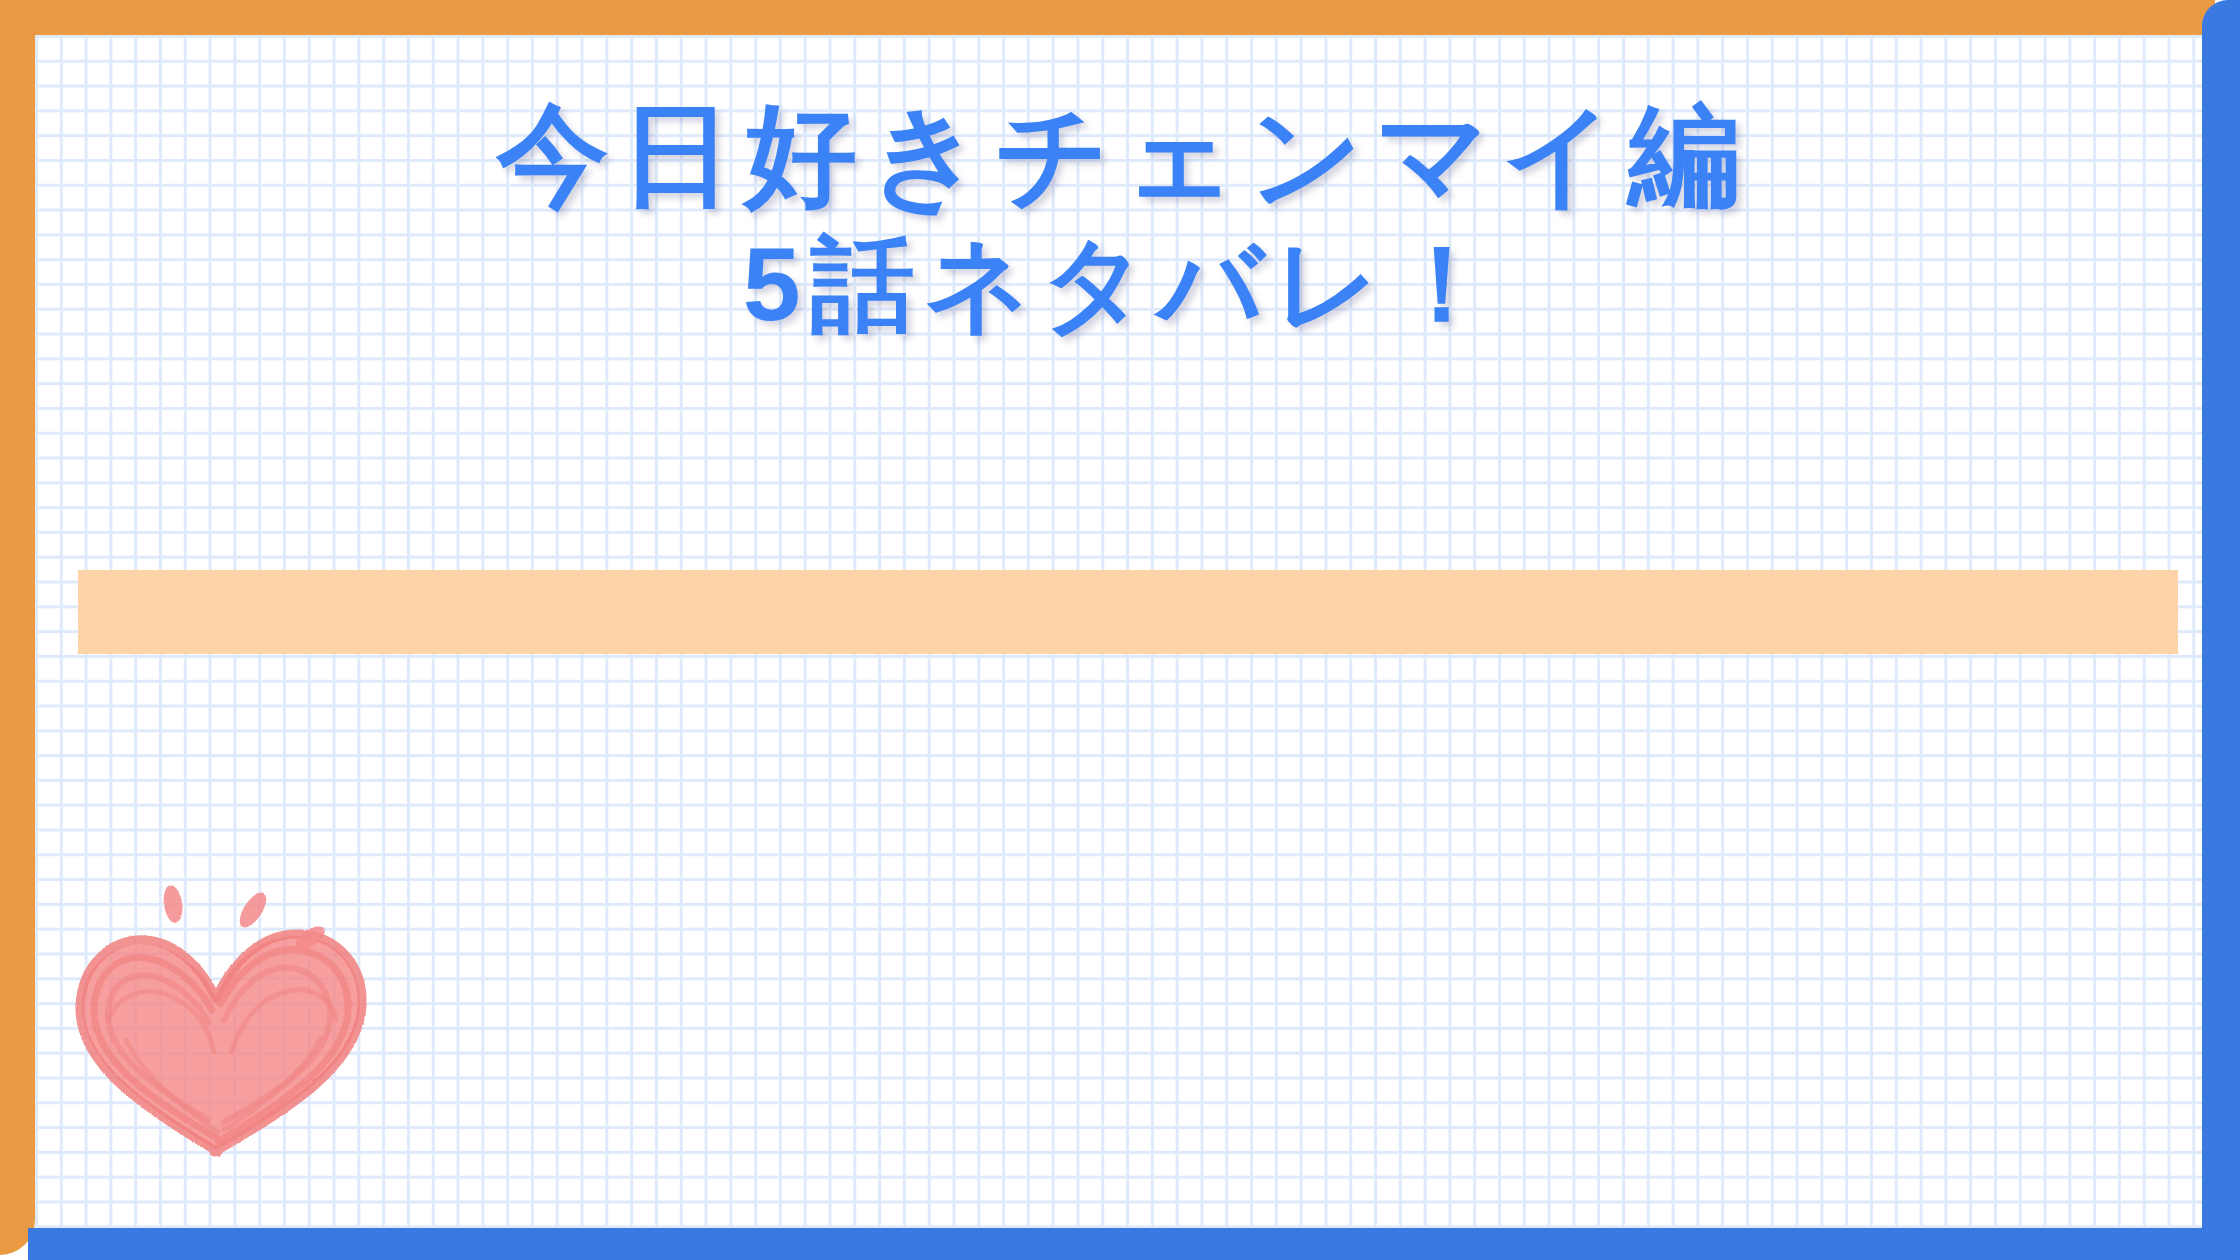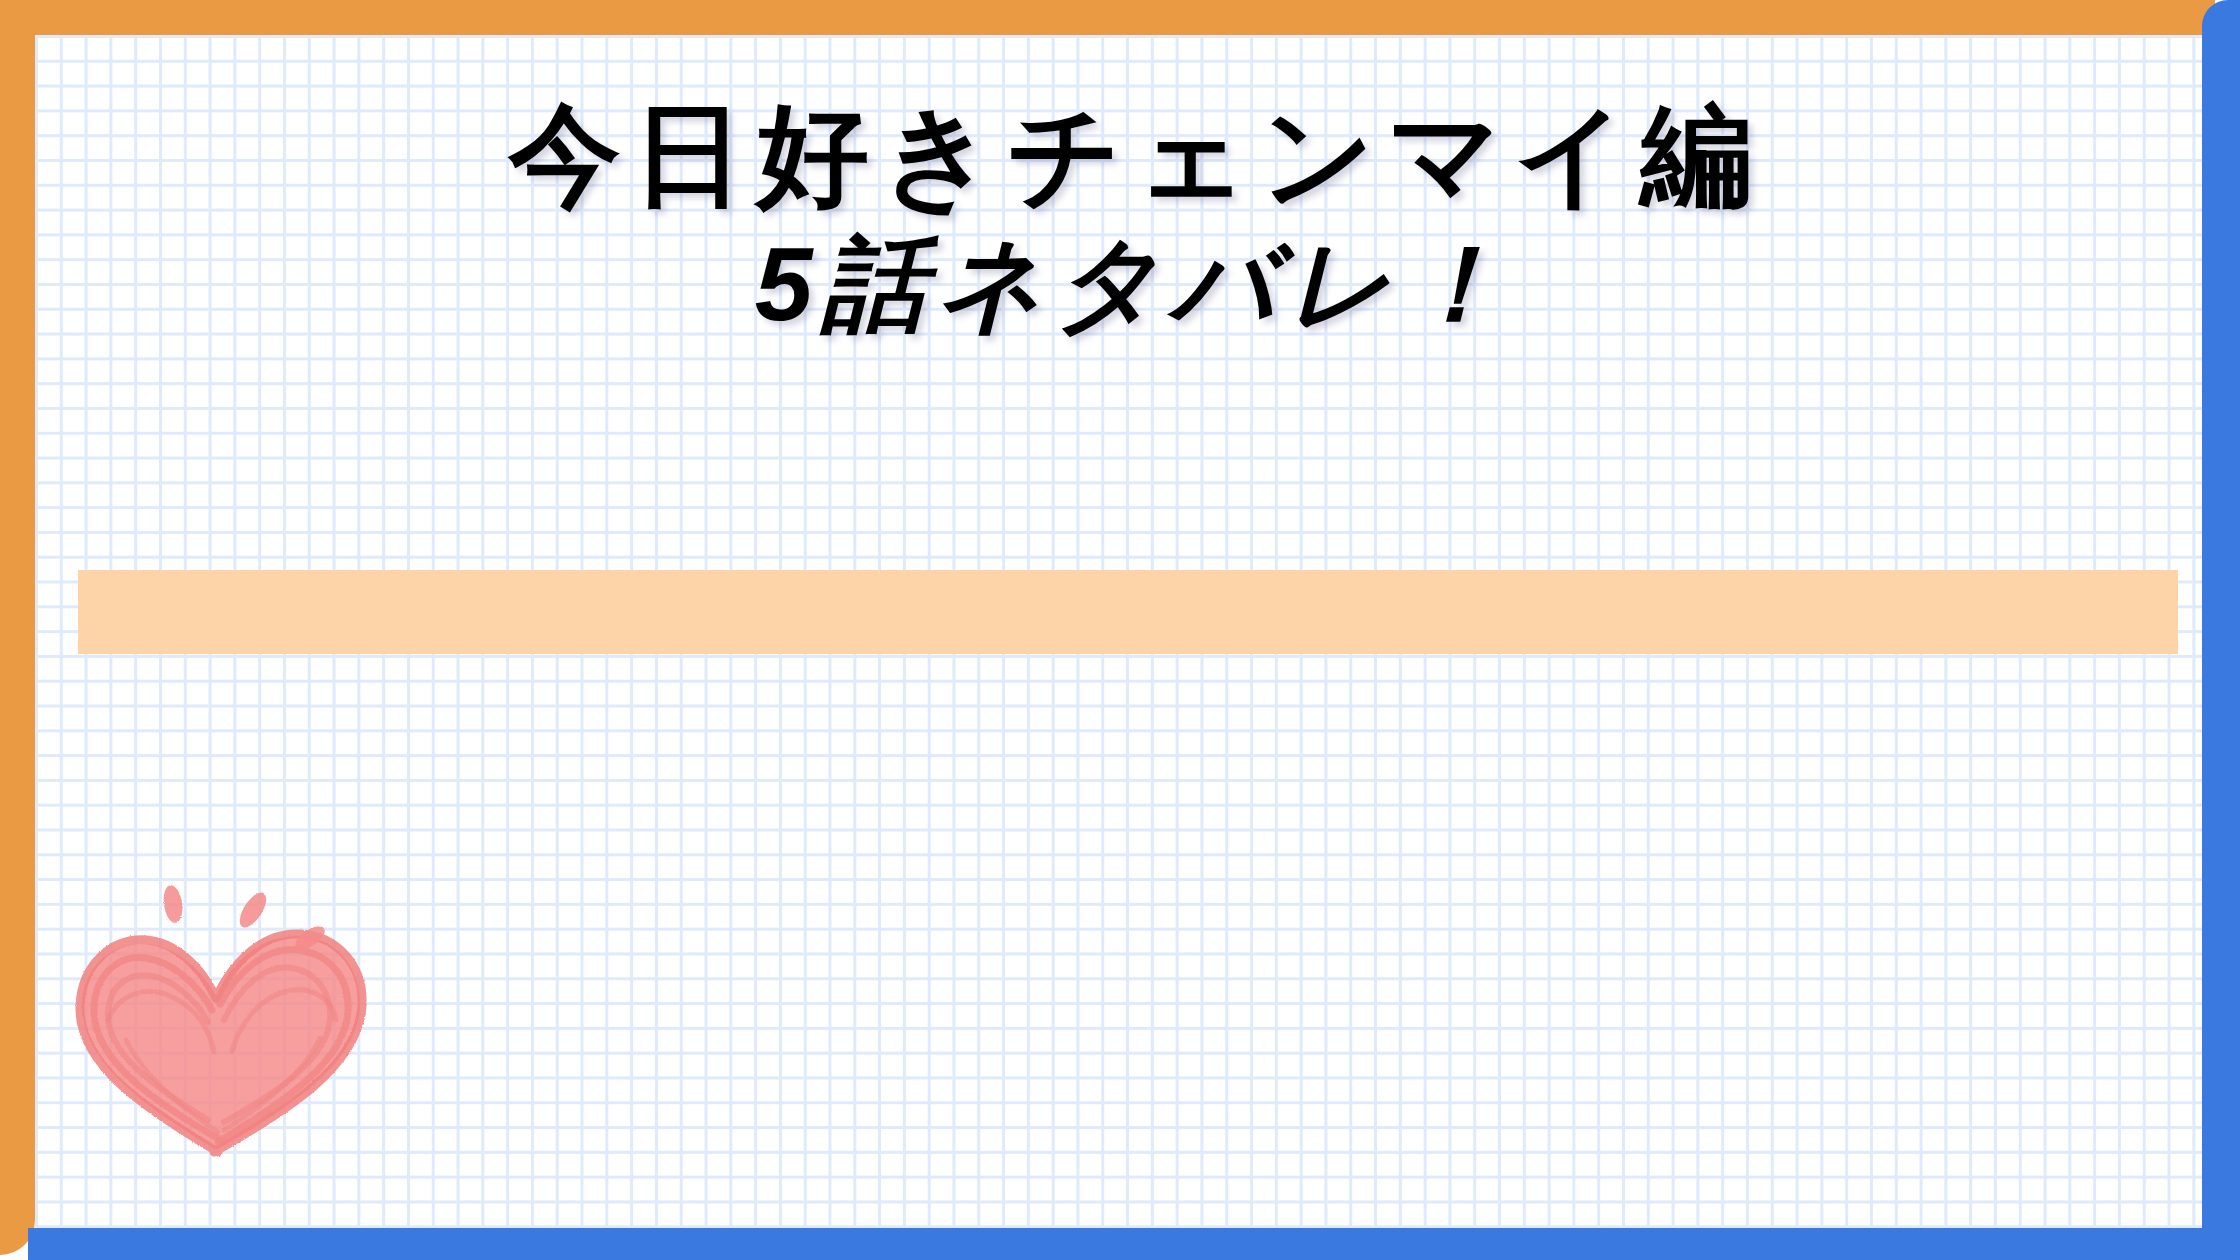--- a/index.html
+++ b/index.html
@@ -48,40 +48,38 @@
     position:absolute;left:28px;bottom:0;width:2212px;height:32px;
     background:#3a7ae0;
   }
 
   
   .headline{
     position:absolute;
     left:35px;
     width:2167px;
     text-align:center;
-    color:#000000;
+    color:#3b82f6;
     font-weight:bold;
     font-family:"Liberation Sans","DejaVu Sans",sans-serif;
     text-shadow:5px 5px 6px rgba(120,120,160,0.30);
     white-space:nowrap;
     line-height:1;
-    margin-left:12px;
   }
   #title-line-1{
     top:100px;
     font-size:112px;
     letter-spacing:12px;
     text-indent:12px;
   }
   #title-line-2{
     top:232px;
     font-size:104px;
     letter-spacing:10px;
     text-indent:10px;
-    font-style:italic;
   }
   #subtitle-line{
     top:517px;
     font-size:116px;
     letter-spacing:12px;
     text-indent:12px;
   }
 
   
   #highlight-band{

